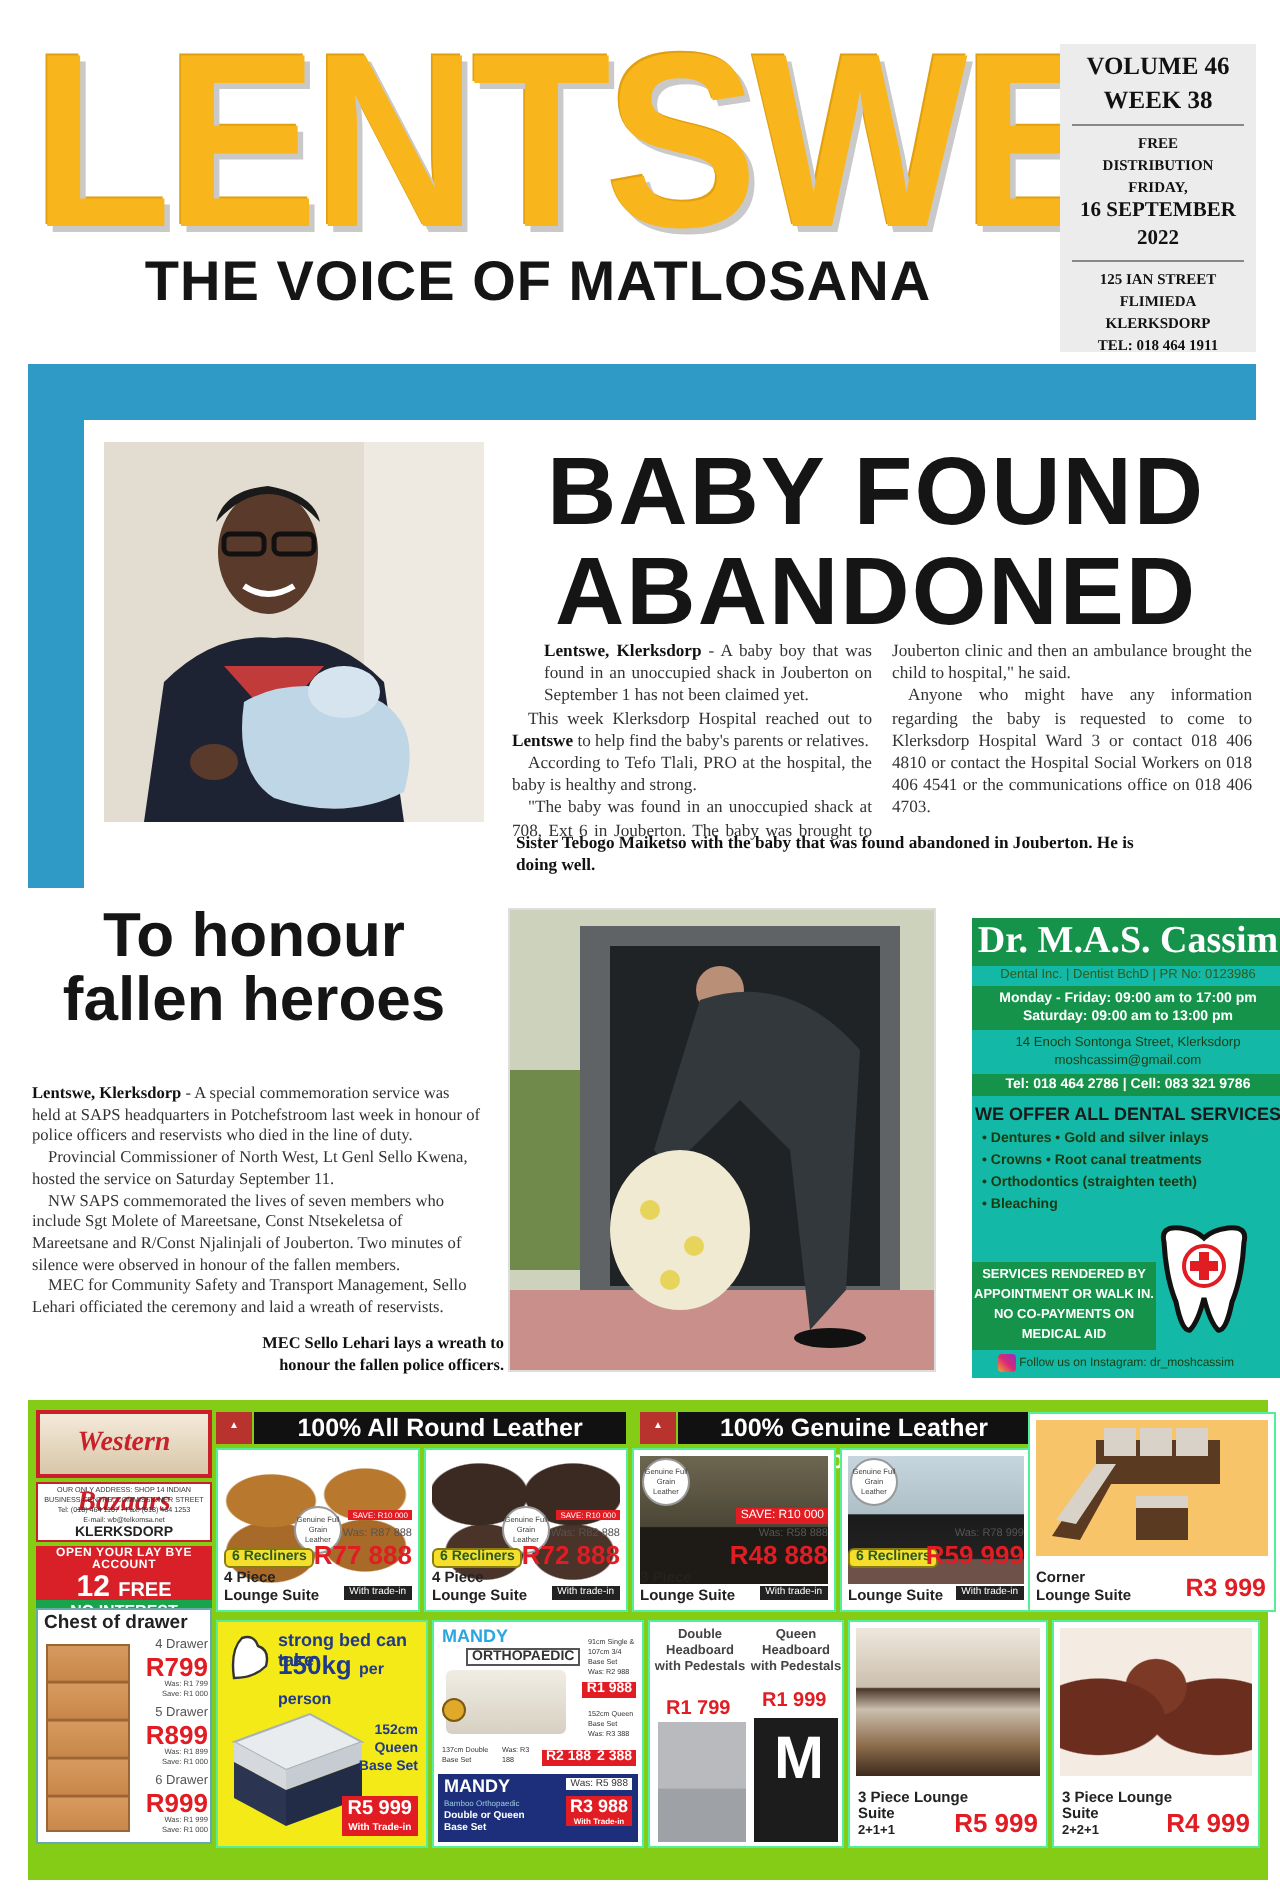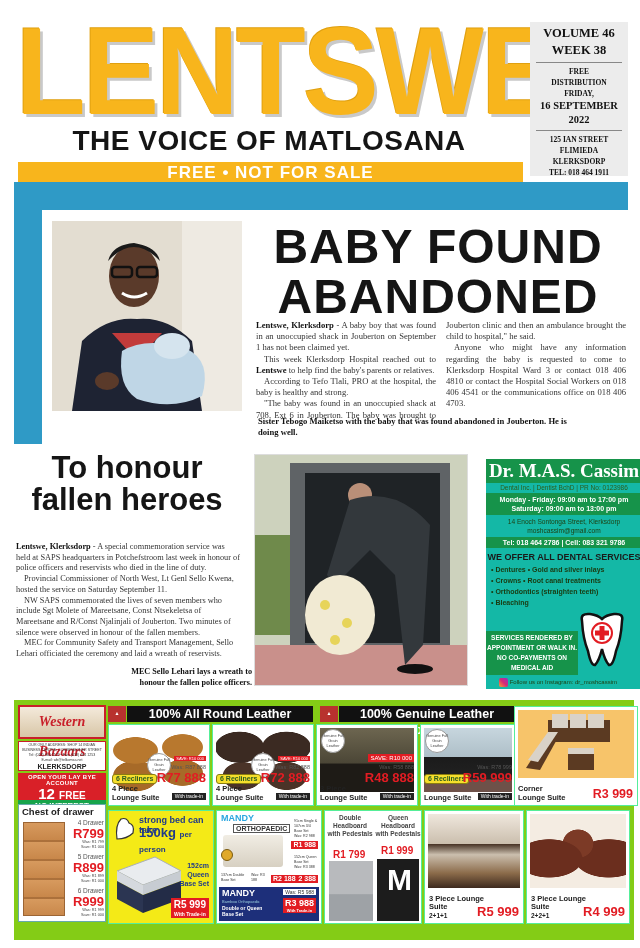--- a/index.html
+++ b/index.html
@@ -52,21 +52,21 @@
     position: absolute; left: 210px; top: 12px; width: 372px;
     font-family: "Liberation Sans", sans-serif; font-weight: 900; font-size: 48px; line-height: 50px;
     text-align: center; color: #151515; letter-spacing: 1px;
   }
   .lead-body {
     position: absolute; left: 214px; top: 110px; width: 370px;
     column-count: 2; column-gap: 10px;
     font-size: 8.6px; line-height: 11.2px; text-align: justify; color: #333;
   }
   .lead-body p { text-indent: 8px; }
-  .lead-body p:first-child { text-indent: 0; }
+  .lead-body p:first-child { text-indent: 0; margin-left: 16px; }
   .lead-body b { color: #111; }
   .lead-caption {
     position: absolute; left: 216px; top: 206px; width: 330px;
     font-size: 8.6px; line-height: 11px; font-weight: 700; color: #111;
   }
 
   
   .story2-headline {
     position: absolute; left: 14px; top: 452px; width: 226px;
     font-family: "Liberation Sans", sans-serif; font-weight: 900; font-size: 31px; line-height: 32px;
@@ -195,21 +195,20 @@
   .lounge-name { position: absolute; left: 4px; bottom: 3px; font-size: 7.5px; line-height: 8.5px; font-weight: 700; color: #222; }
   .lounge-name .sub { font-size: 6.5px; }
   .lounge-price { position: absolute; right: 4px; bottom: 4px; font-size: 13px; font-weight: 900; color: #e21c23; }
 </style>
 </head>
 <body>
 
 <div class="masthead">
   <div class="logo">LENTSWE</div>
   <div class="tagline">THE VOICE OF MATLOSANA</div>
-  <div class="free-bar">FREE • NOT FOR SALE</div>
 </div>
 
 <div class="issue-box">
   <div class="vol">VOLUME 46</div>
   <div class="vol" style="padding-top:0">WEEK 38</div>
   <div class="sep"></div>
   <div class="small">FREE</div>
   <div class="small">DISTRIBUTION</div>
   <div class="small">FRIDAY,</div>
   <div class="mid">16 SEPTEMBER</div>

